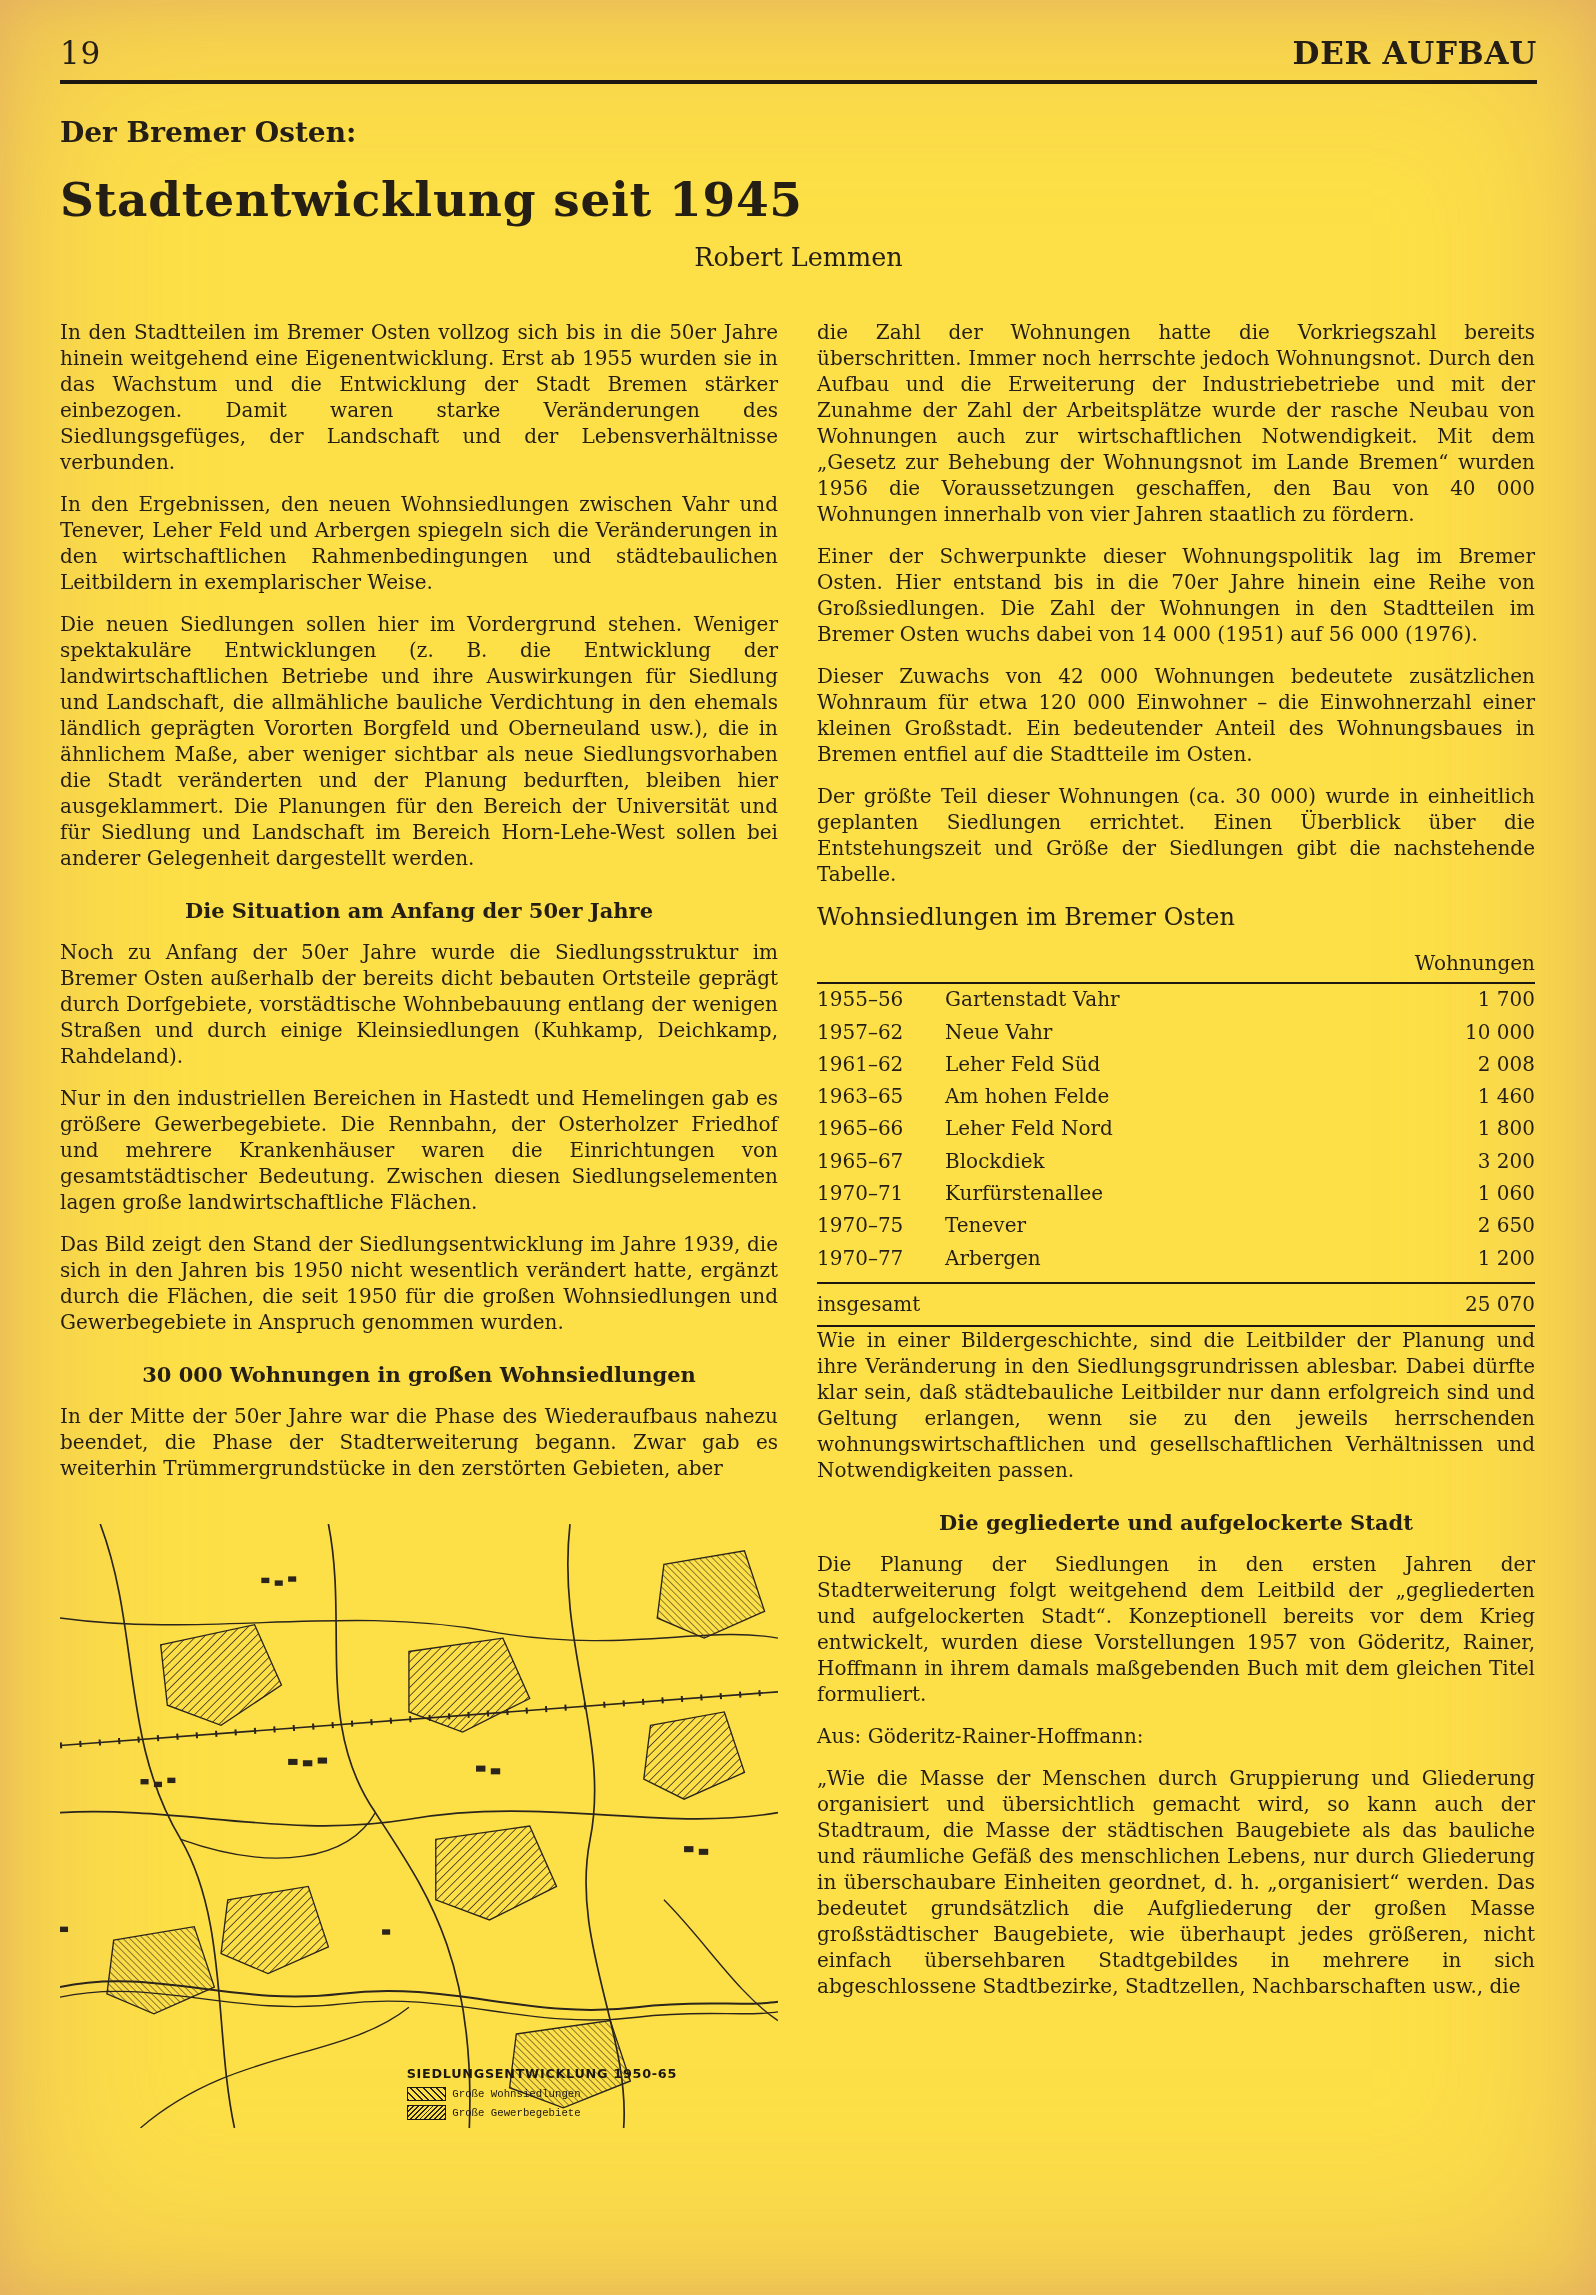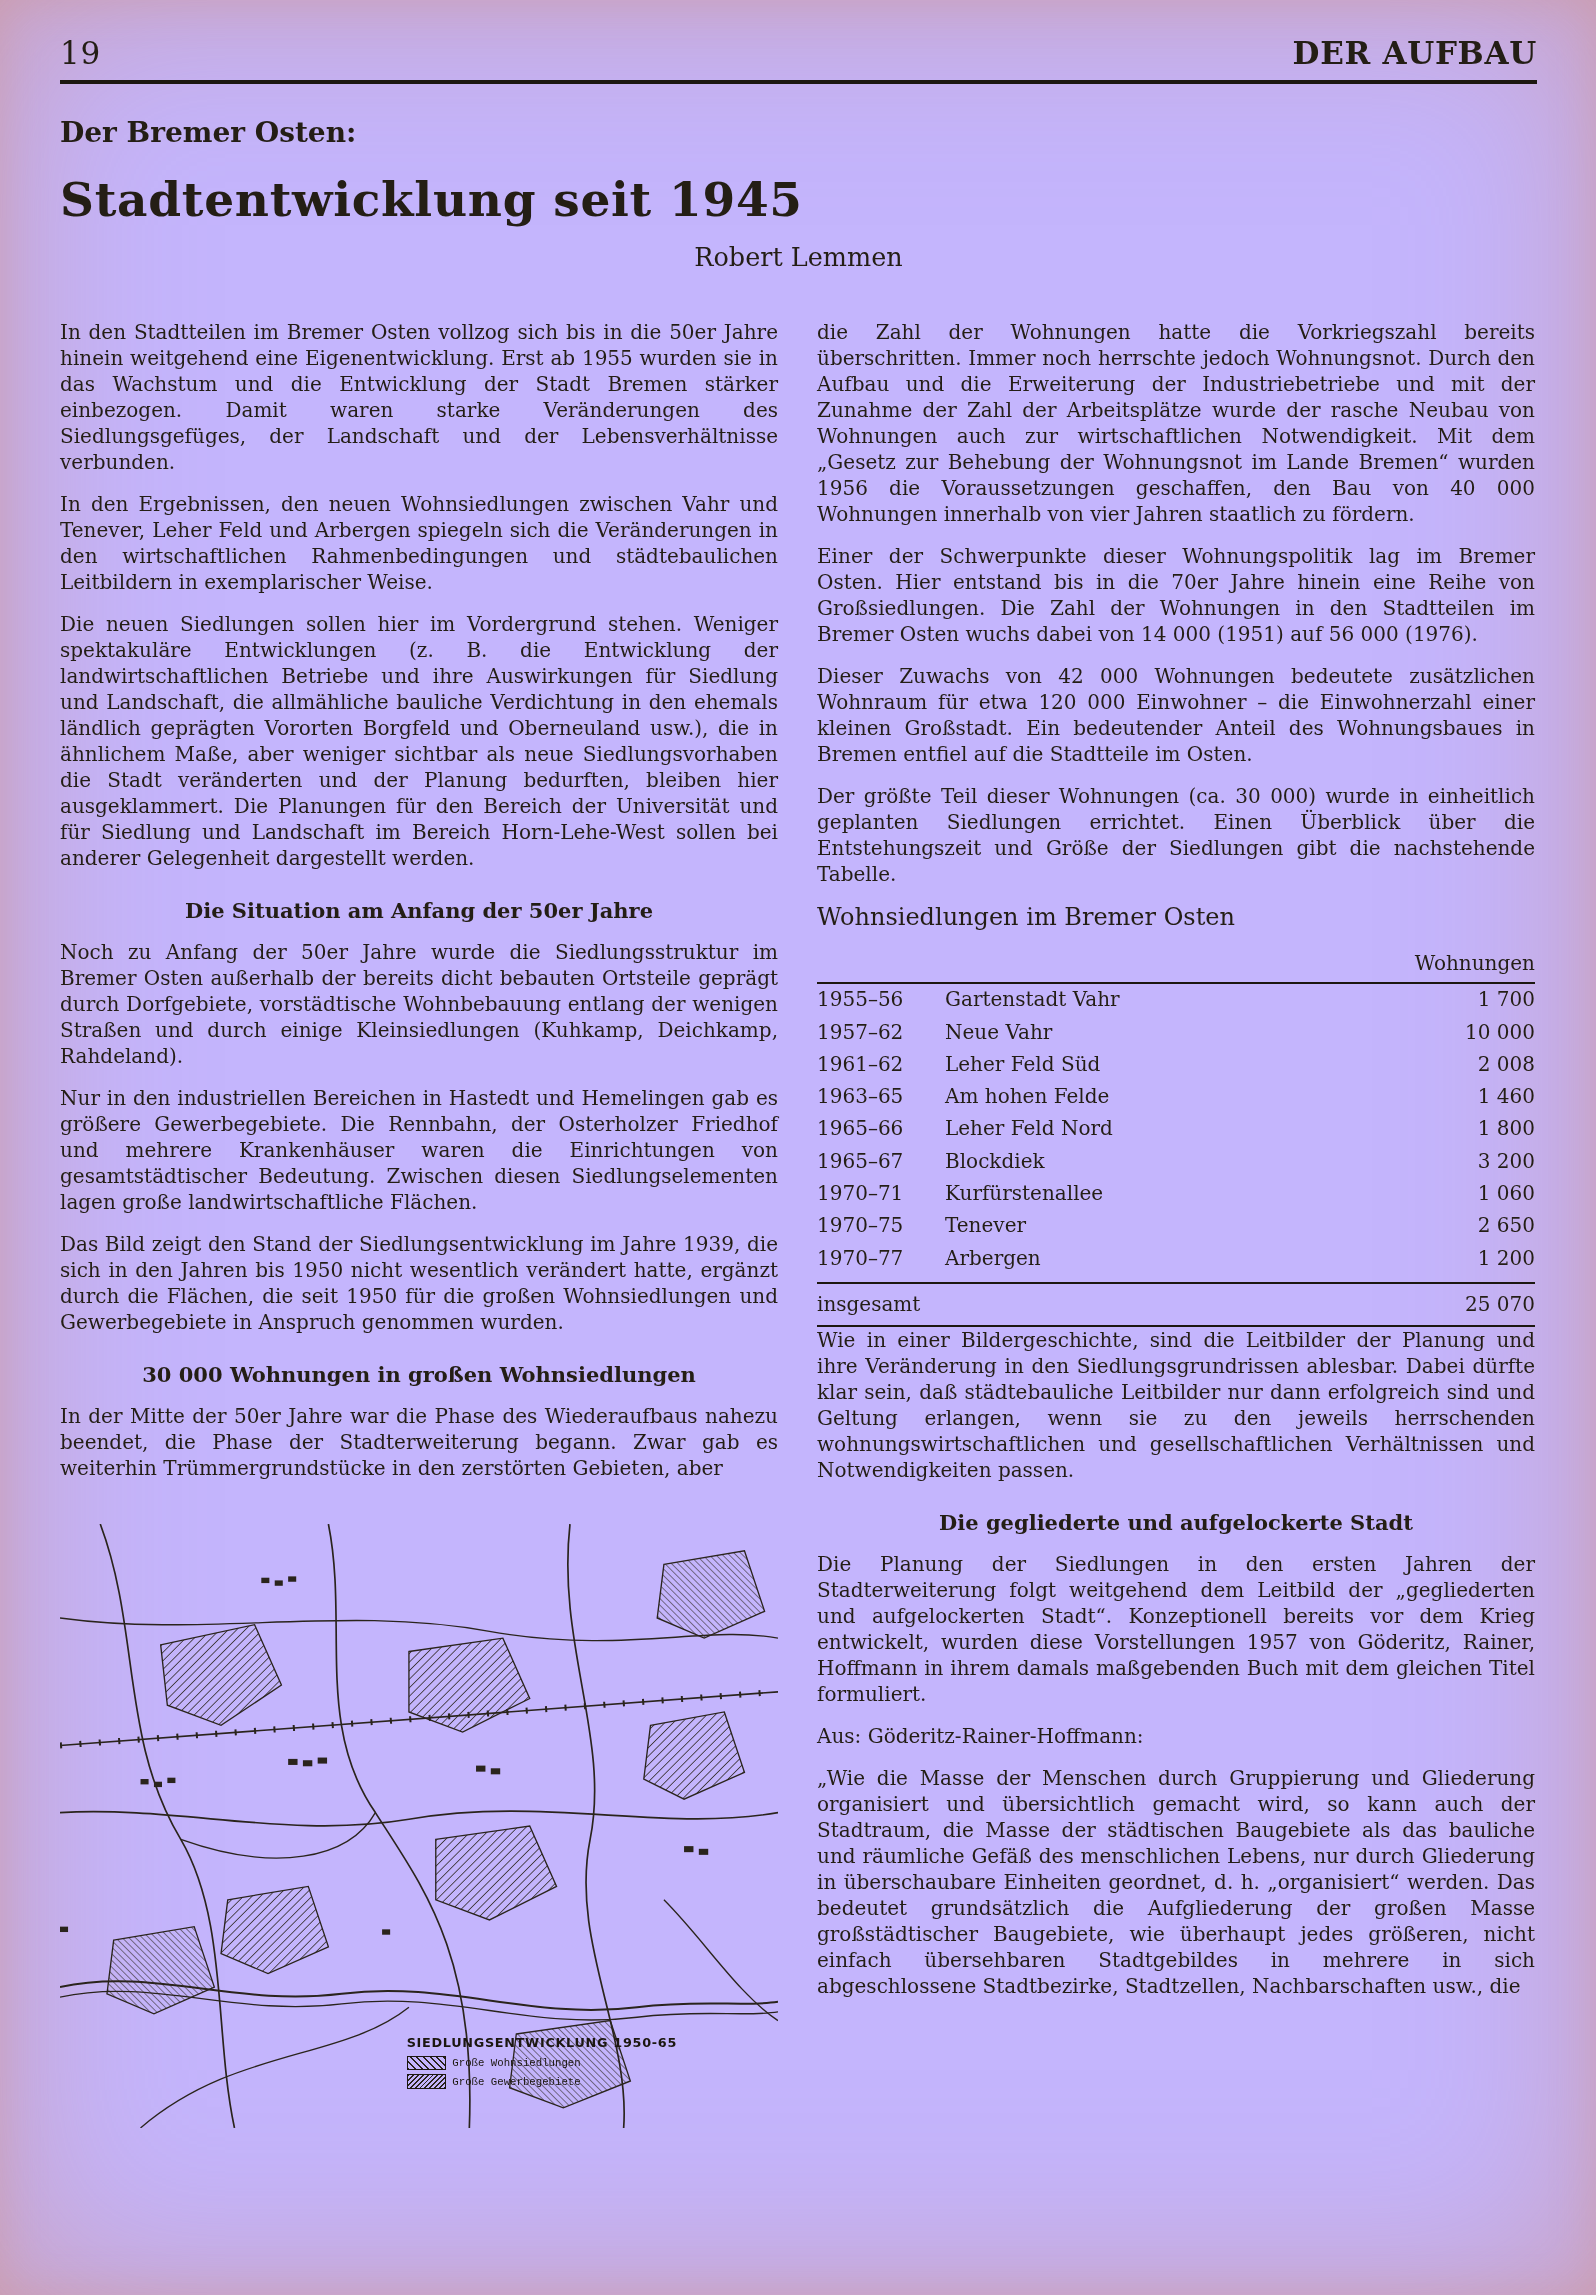--- a/index.html
+++ b/index.html
@@ -5,21 +5,21 @@
   html,body{margin:0;padding:0;}
   body{
     width:1597px;height:2295px;
     background:#e2c6b4;
     font-family:"DejaVu Serif","Liberation Serif",serif;
     color:#241e15;
   }
   .page{
     position:relative;
     width:1597px;height:2295px;
-    background:#c4b5fd;
+    background:#fde047;
     box-shadow: inset 0 0 188px rgba(210,140,115,0.50), inset 0 0 47px rgba(210,140,115,0.30);
     overflow:hidden;
     box-sizing:border-box;
     padding:35px 60px 27px 60px;
   }
   
   .pagehead{
     display:flex;justify-content:space-between;align-items:baseline;
     font-size:31px;
   }
@@ -66,21 +66,21 @@
     border-bottom:2.7px solid #1c1710;
     padding:8px 0;
   }
   .after-table{margin-top:27px;}
   
   .mapfig{
     position:relative;margin-top:43px;width:718px;height:604px;
   }
   .mapfig svg{display:block;width:100%;height:100%;}
   .maplegend{
-    position:absolute;right:101px;bottom:39px;
+    position:absolute;right:101px;bottom:8px;
     font-family:"DejaVu Sans","Liberation Sans",sans-serif;
     color:#1c1710;
   }
   .mapcaption{font-size:12.8px;letter-spacing:0.7px;margin-bottom:5.4px;font-weight:bold;}
   .legrow{display:flex;align-items:center;gap:6.7px;margin-top:4px;font-family:Liberation Mono, monospace;}
   .sw{width:39px;height:14.8px;border:1px solid #1c1710;box-sizing:border-box;}
   .sw-a{background:repeating-linear-gradient(45deg,#2a241c 0 1.3px,transparent 1.3px 4.7px);}
   .sw-b{background:repeating-linear-gradient(-45deg,#2a241c 0 1.3px,transparent 1.3px 3.4px);}
   .leglabel{font-size:10.7px;}
 </style>

